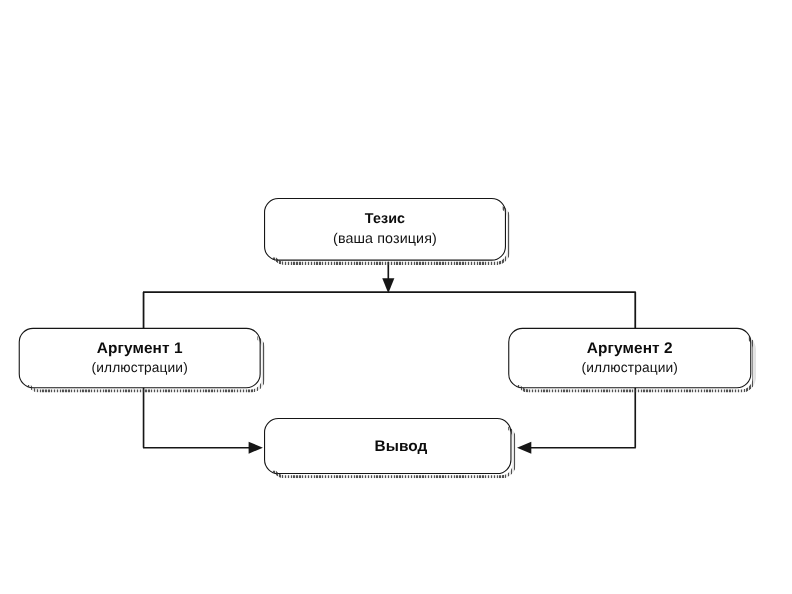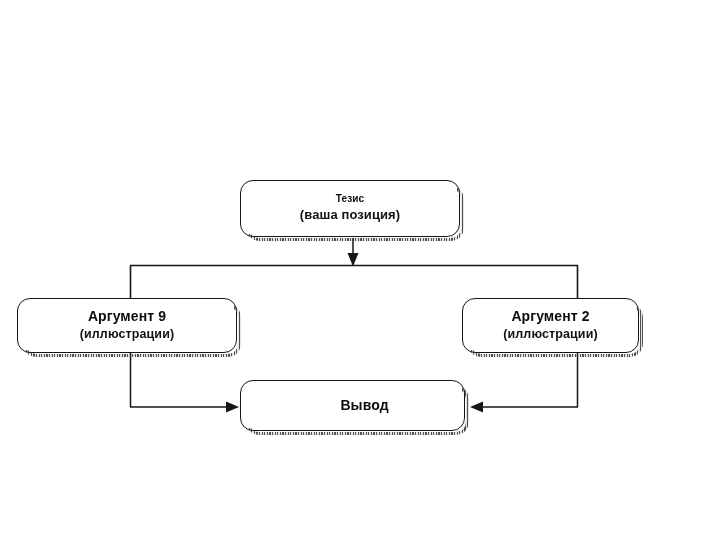--- a/index.html
+++ b/index.html
@@ -75,44 +75,44 @@
       #000 0px, #000 1.2px, rgba(0,0,0,0.15) 1.2px, rgba(0,0,0,0.15) 2.6px);
   }
 
   .node-title {
     font-weight: bold;
     color: #0c0c0c;
     line-height: 1.22;
     letter-spacing: 0.1px;
   }
   .node-subtitle {
-    font-weight: bold;
+    font-weight: normal;
     color: #131313;
     line-height: 1.25;
     letter-spacing: 0.1px;
   }
 
   
   #node-thesis {
     left: 240px;  top: 180px;
     width: 220px; height: 57px;
   }
-  #node-thesis .node-title    { font-size: 10px; text-align: center; }
+  #node-thesis .node-title    { font-size: 13px; text-align: center; }
   #node-thesis .node-subtitle { font-size: 13px; margin-top: 2px; }
 
   #node-argument-1 {
     left: 17px;   top: 298px;
     width: 220px; height: 55px;
   }
   #node-argument-1 .node-title    { font-size: 14px; }
   #node-argument-1 .node-subtitle { font-size: 12.5px; margin-top: 2px; }
 
   #node-argument-2 {
     left: 462px;  top: 298px;
-    width: 177px; height: 55px;
+    width: 221px; height: 55px;
   }
   #node-argument-2 .node-title    { font-size: 14px; }
   #node-argument-2 .node-subtitle { font-size: 12.5px; margin-top: 2px; }
 
   #node-conclusion {
     left: 240px;  top: 380px;
     width: 225px; height: 51px;
   }
   #node-conclusion .node-title { font-size: 14px; margin-left: 24px; }
 </style>
@@ -140,21 +140,21 @@
     <line x1="578" y1="407" x2="478" y2="407" stroke="#161616" stroke-width="1.5"></line>
     <polygon points="470,407 483,401.5 483,412.5" fill="#161616"></polygon>
   </svg>
 
   <div class="node-box" id="node-thesis">
     <div class="node-title">Тезис</div>
     <div class="node-subtitle">(ваша позиция)</div>
   </div>
 
   <div class="node-box" id="node-argument-1">
-    <div class="node-title">Аргумент 9</div>
+    <div class="node-title">Аргумент 1</div>
     <div class="node-subtitle">(иллюстрации)</div>
   </div>
 
   <div class="node-box" id="node-argument-2">
     <div class="node-title">Аргумент 2</div>
     <div class="node-subtitle">(иллюстрации)</div>
   </div>
 
   <div class="node-box" id="node-conclusion">
     <div class="node-title">Вывод</div>

